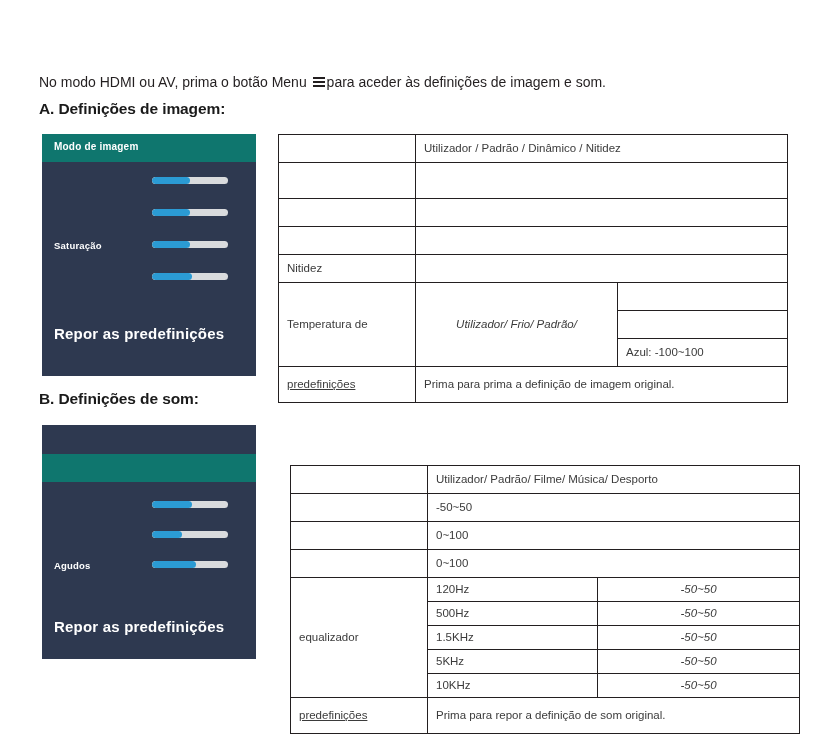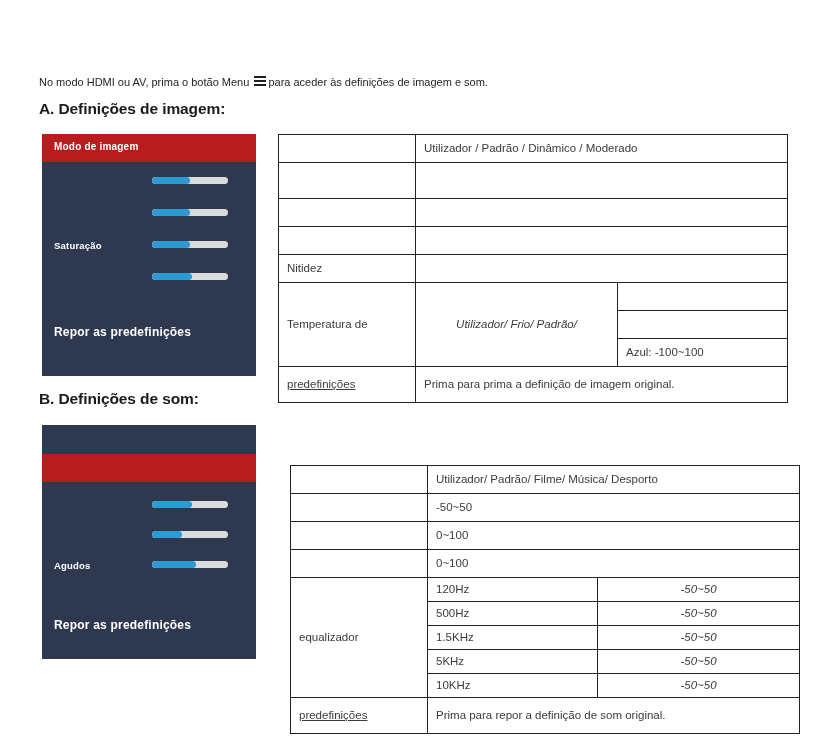--- a/index.html
+++ b/index.html
@@ -14,21 +14,21 @@
     color: #231f20;
     position: relative;
     overflow: hidden;
   }
 
   
   .intro {
     position: absolute;
     left: 39px;
     top: 73px;
-    font-size: 11px;
+    font-size: 14px;
     line-height: 18px;
     color: #231f20;
     white-space: nowrap;
   }
   .hamburger-icon {
     display: inline-block;
     width: 12px;
     height: 11px;
     position: relative;
     vertical-align: -1px;
@@ -76,21 +76,21 @@
     position: absolute;
     left: 12px;
     top: 4px;
     color: #ffffff;
     font-size: 14px;
     font-weight: bold;
     letter-spacing: 0.2px;
   }
   .panel-mode-row {
     height: 28px;
-    background: #b91c1c;
+    background: #0f766e;
     position: relative;
   }
   .panel-mode-label {
     position: absolute;
     left: 12px;
     top: 7px;
     color: #ffffff;
     font-size: 10px;
     font-weight: bold;
     letter-spacing: 0.2px;
@@ -136,21 +136,21 @@
     color: #ffffff;
     font-size: 9.5px;
     font-weight: bold;
     letter-spacing: 0.2px;
     padding-left: 20px;
   }
   .panel-reset {
     position: absolute;
     left: 12px;
     color: #ffffff;
-    font-size: 12px;
+    font-size: 15px;
     font-weight: bold;
     letter-spacing: 0.2px;
     white-space: nowrap;
   }
 
   
   table.spec {
     position: absolute;
     border-collapse: collapse;
     table-layout: fixed;
@@ -228,21 +228,21 @@
 
 <table class="spec" id="table-image">
   <colgroup>
       <col class="c-left">
       <col class="c-mid">
       <col class="c-right">
     </colgroup>
   <tbody>
     <tr>
       <td class="h-empty"></td>
-      <td colspan="2">Utilizador / Padrão / Dinâmico / Moderado</td>
+      <td colspan="2">Utilizador / Padrão / Dinâmico / Nitidez</td>
     </tr>
     <tr>
       <td class="h-tall"></td>
       <td colspan="2"></td>
     </tr>
     <tr>
       <td class="h-empty"></td>
       <td colspan="2"></td>
     </tr>
     <tr>

